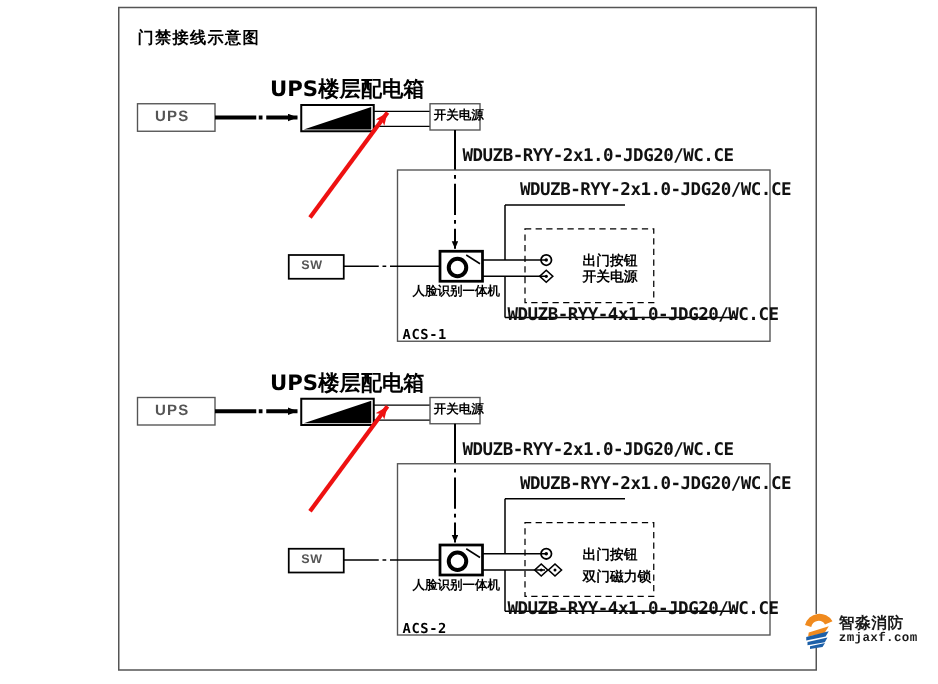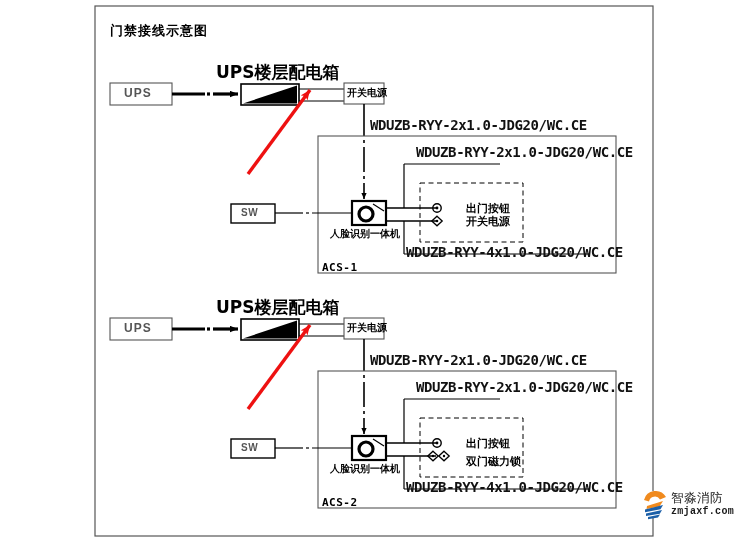--- a/index.html
+++ b/index.html
@@ -17,21 +17,21 @@
 
   .title{font-size:13px;font-weight:700;letter-spacing:1px;}
   .boxlabel{font-size:12px;letter-spacing:1px;color:#555;}
   .cablelbl{font-size:14px;color:#111;}
   .devname{font-size:10px;text-align:right;}
   .acsname{font-size:11px;letter-spacing:0.5px;}
   .itemlbl{font-size:11px;}
   .ups-floor{font-size:17px;}
 
   .wm{position:absolute;}
-  .wm-cn{font-size:12.5px;font-weight:400;color:#1a1a1a;letter-spacing:0.5px;}
+  .wm-cn{font-size:12.5px;font-weight:700;color:#1a1a1a;letter-spacing:0.5px;}
   .wm-url{font-size:10px;font-weight:700;color:#1a1a1a;letter-spacing:0.3px;
           font-family:Liberation Mono, monospace;}
 </style>
 </head>
 <body>
 
 <div id="stage">
 
   <svg id="dwg" viewBox="0 0 750 547">
     <defs>

